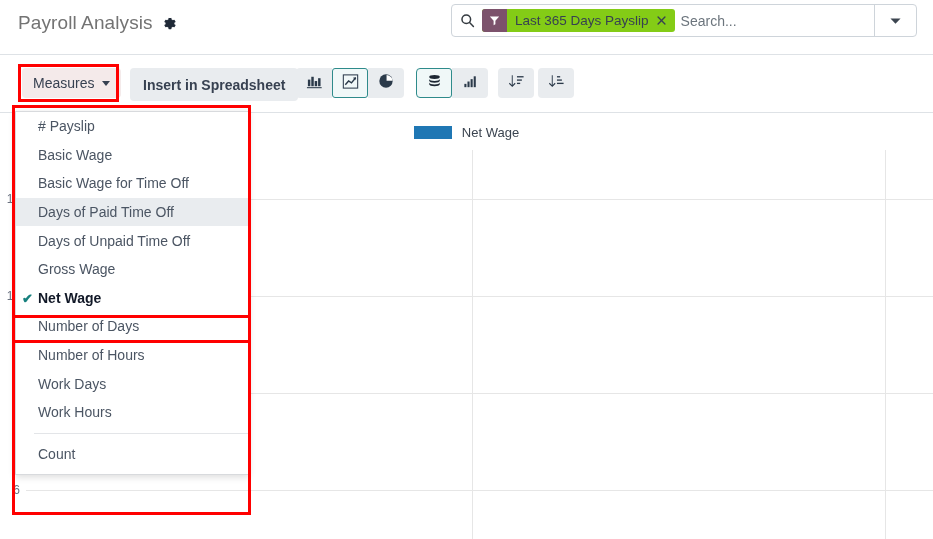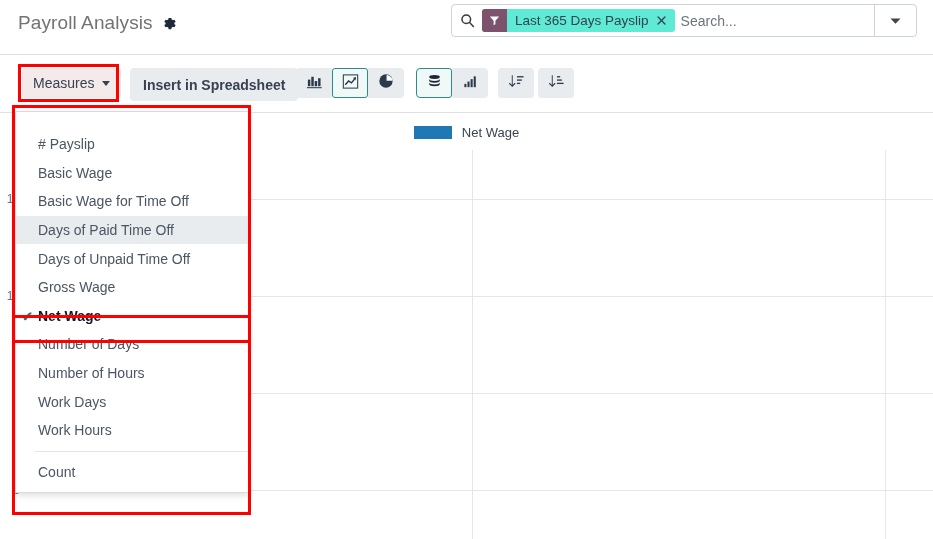--- a/index.html
+++ b/index.html
@@ -34,21 +34,21 @@
     position:absolute; left:451px; top:4px; width:466px; height:33px;
     border:1px solid #ced4da; border-radius:4px; background:#fff;
     display:flex; align-items:center;
   }
   .search-icon {
     width:30px; display:flex; align-items:center; justify-content:center;
     color:#343a40; flex:none;
   }
   .facet {
     display:flex; align-items:center; height:23px;
-    background:#5eead4; border-radius:3px; overflow:hidden; flex:none;
+    background:#84cc16; border-radius:3px; overflow:hidden; flex:none;
     margin-right:6px;
   }
   .facet-icon {
     width:25px; height:23px; background:#7c526c;
     display:flex; align-items:center; justify-content:center; color:#fff;
   }
   .facet-label {
     font-size:13.5px; color:#374151; padding:0 7px 0 8px; white-space:nowrap;
   }
   .facet-close {
@@ -134,21 +134,21 @@
     position:absolute; right:0; width:24px; text-align:right;
     font-size:12px; color:#6b7280; transform:translateY(-50%);
   }
 
   
   .dropdown {
     position:absolute; left:15px; top:111px; width:234px;
     background:#ffffff;
     border:1px solid #d8dadd;
     box-shadow:0 2px 7px rgba(0,0,0,0.14);
-    padding:18px 0 6px 0;
+    padding:0 0 6px 0;
     z-index:30;
   }
   .menu-item {
     height:28.6px; display:flex; align-items:center;
     padding:0 12px 0 22px; font-size:14px; color:#4b5563;
     cursor:pointer; white-space:nowrap; position:relative;
   }
   .menu-item.hover { background:#e9ecef; }
   .menu-item.selected { color:#111827; font-weight:700; }
   .menu-check {

